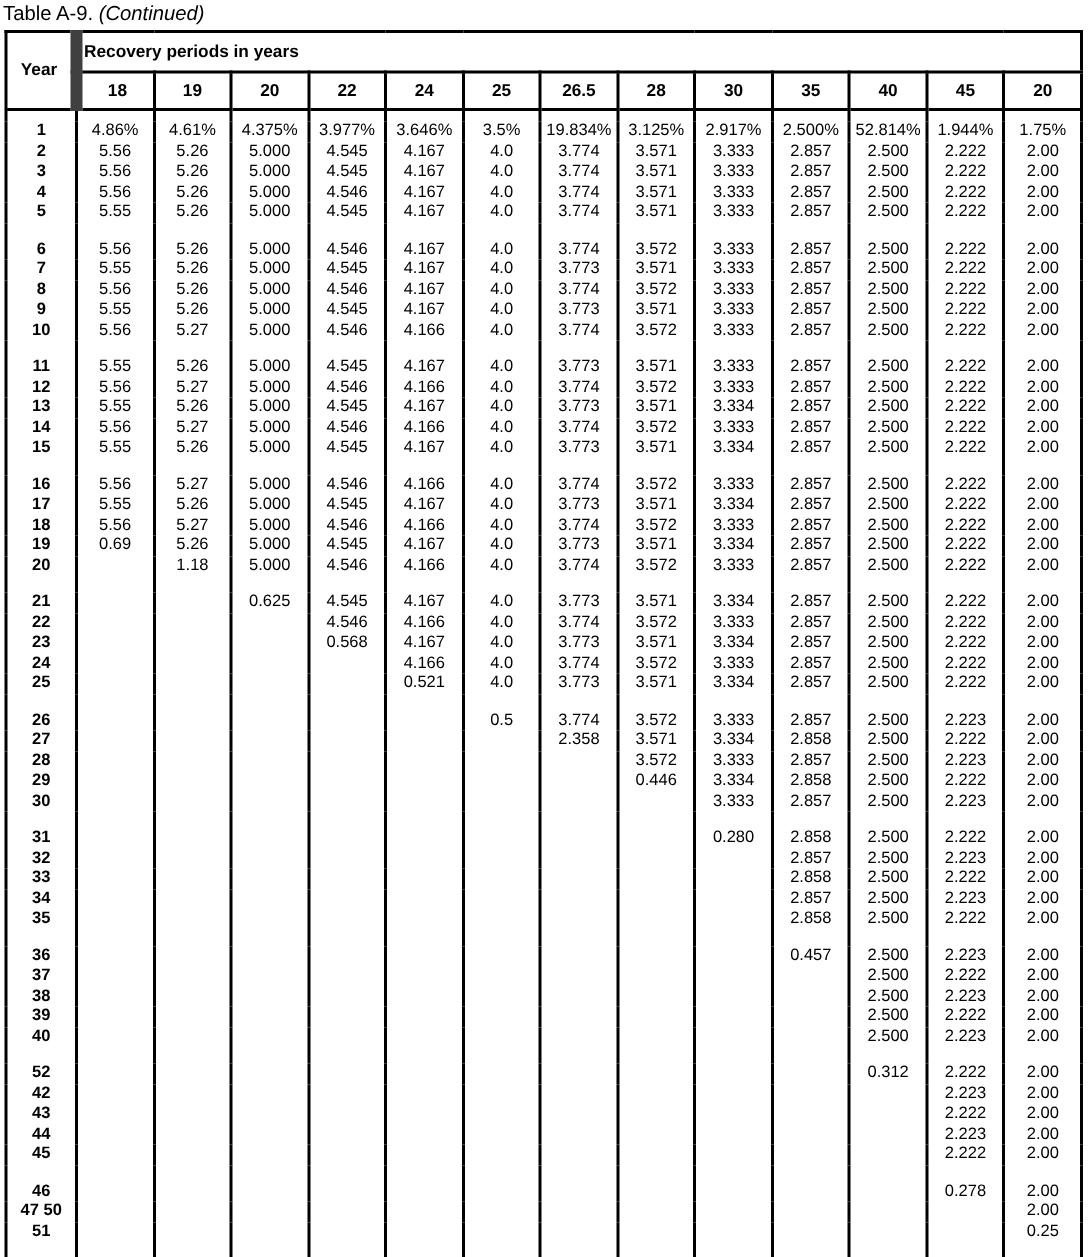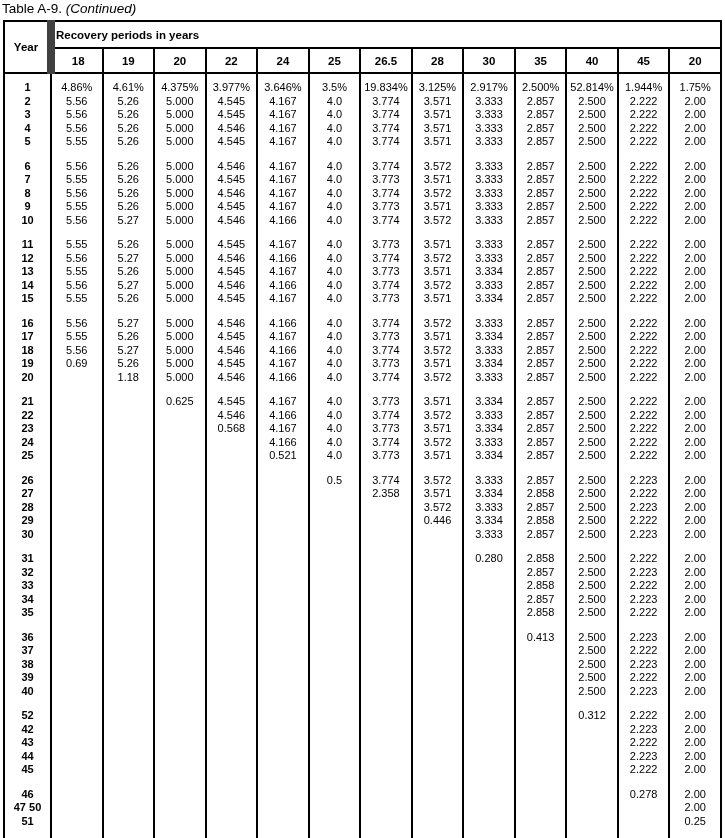--- a/index.html
+++ b/index.html
@@ -793,21 +793,21 @@
         <td class="year-cell">36</td>
         <td class="value-cell"></td>
         <td class="value-cell"></td>
         <td class="value-cell"></td>
         <td class="value-cell"></td>
         <td class="value-cell"></td>
         <td class="value-cell"></td>
         <td class="value-cell"></td>
         <td class="value-cell"></td>
         <td class="value-cell"></td>
-        <td class="value-cell">0.413</td>
+        <td class="value-cell">0.457</td>
         <td class="value-cell">2.500</td>
         <td class="value-cell">2.223</td>
         <td class="value-cell">2.00</td>
       </tr>
       <tr class="data-row">
         <td class="year-cell">37</td>
         <td class="value-cell"></td>
         <td class="value-cell"></td>
         <td class="value-cell"></td>
         <td class="value-cell"></td>

